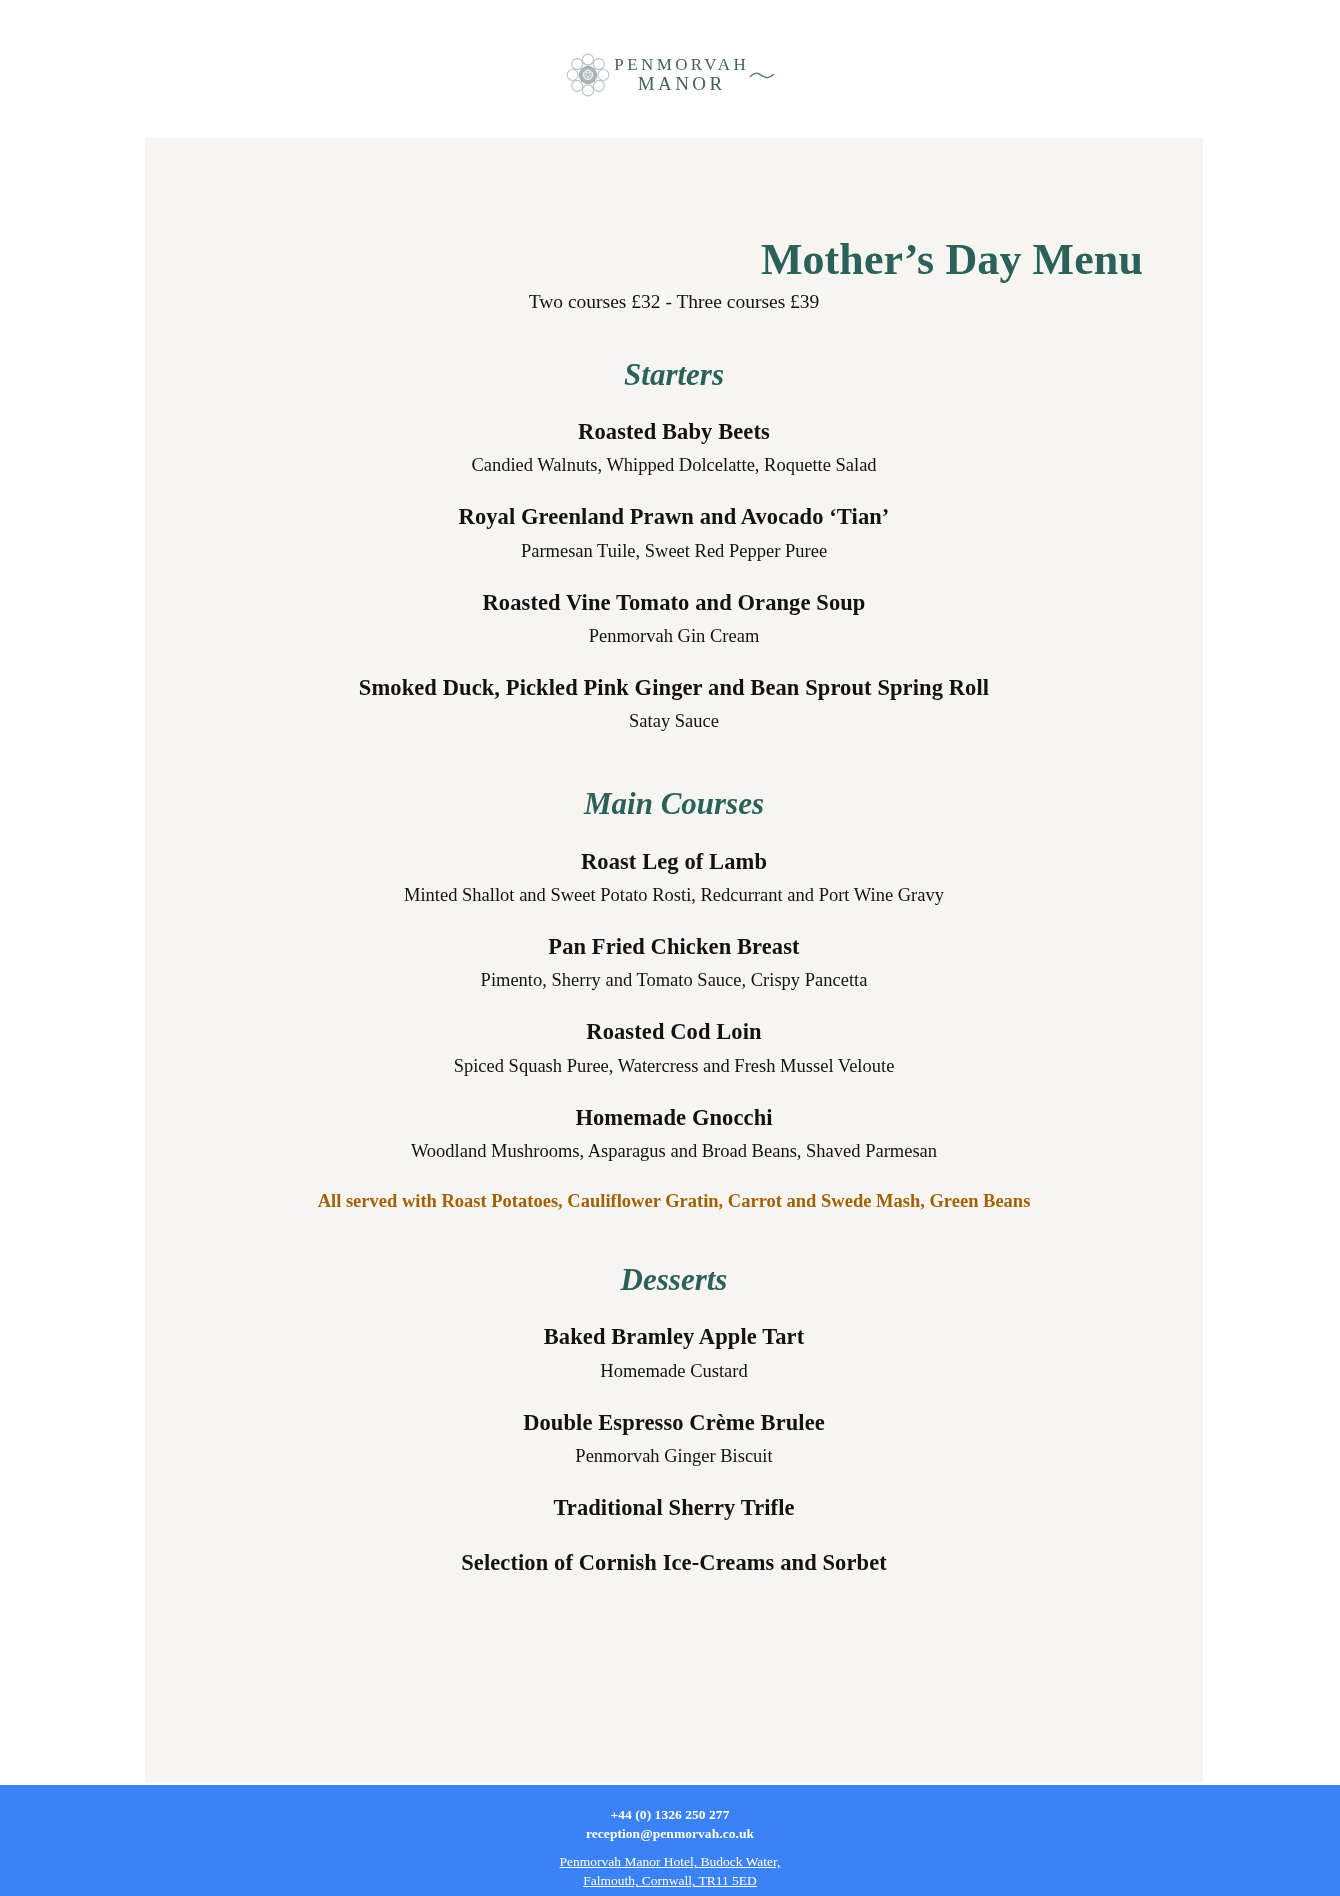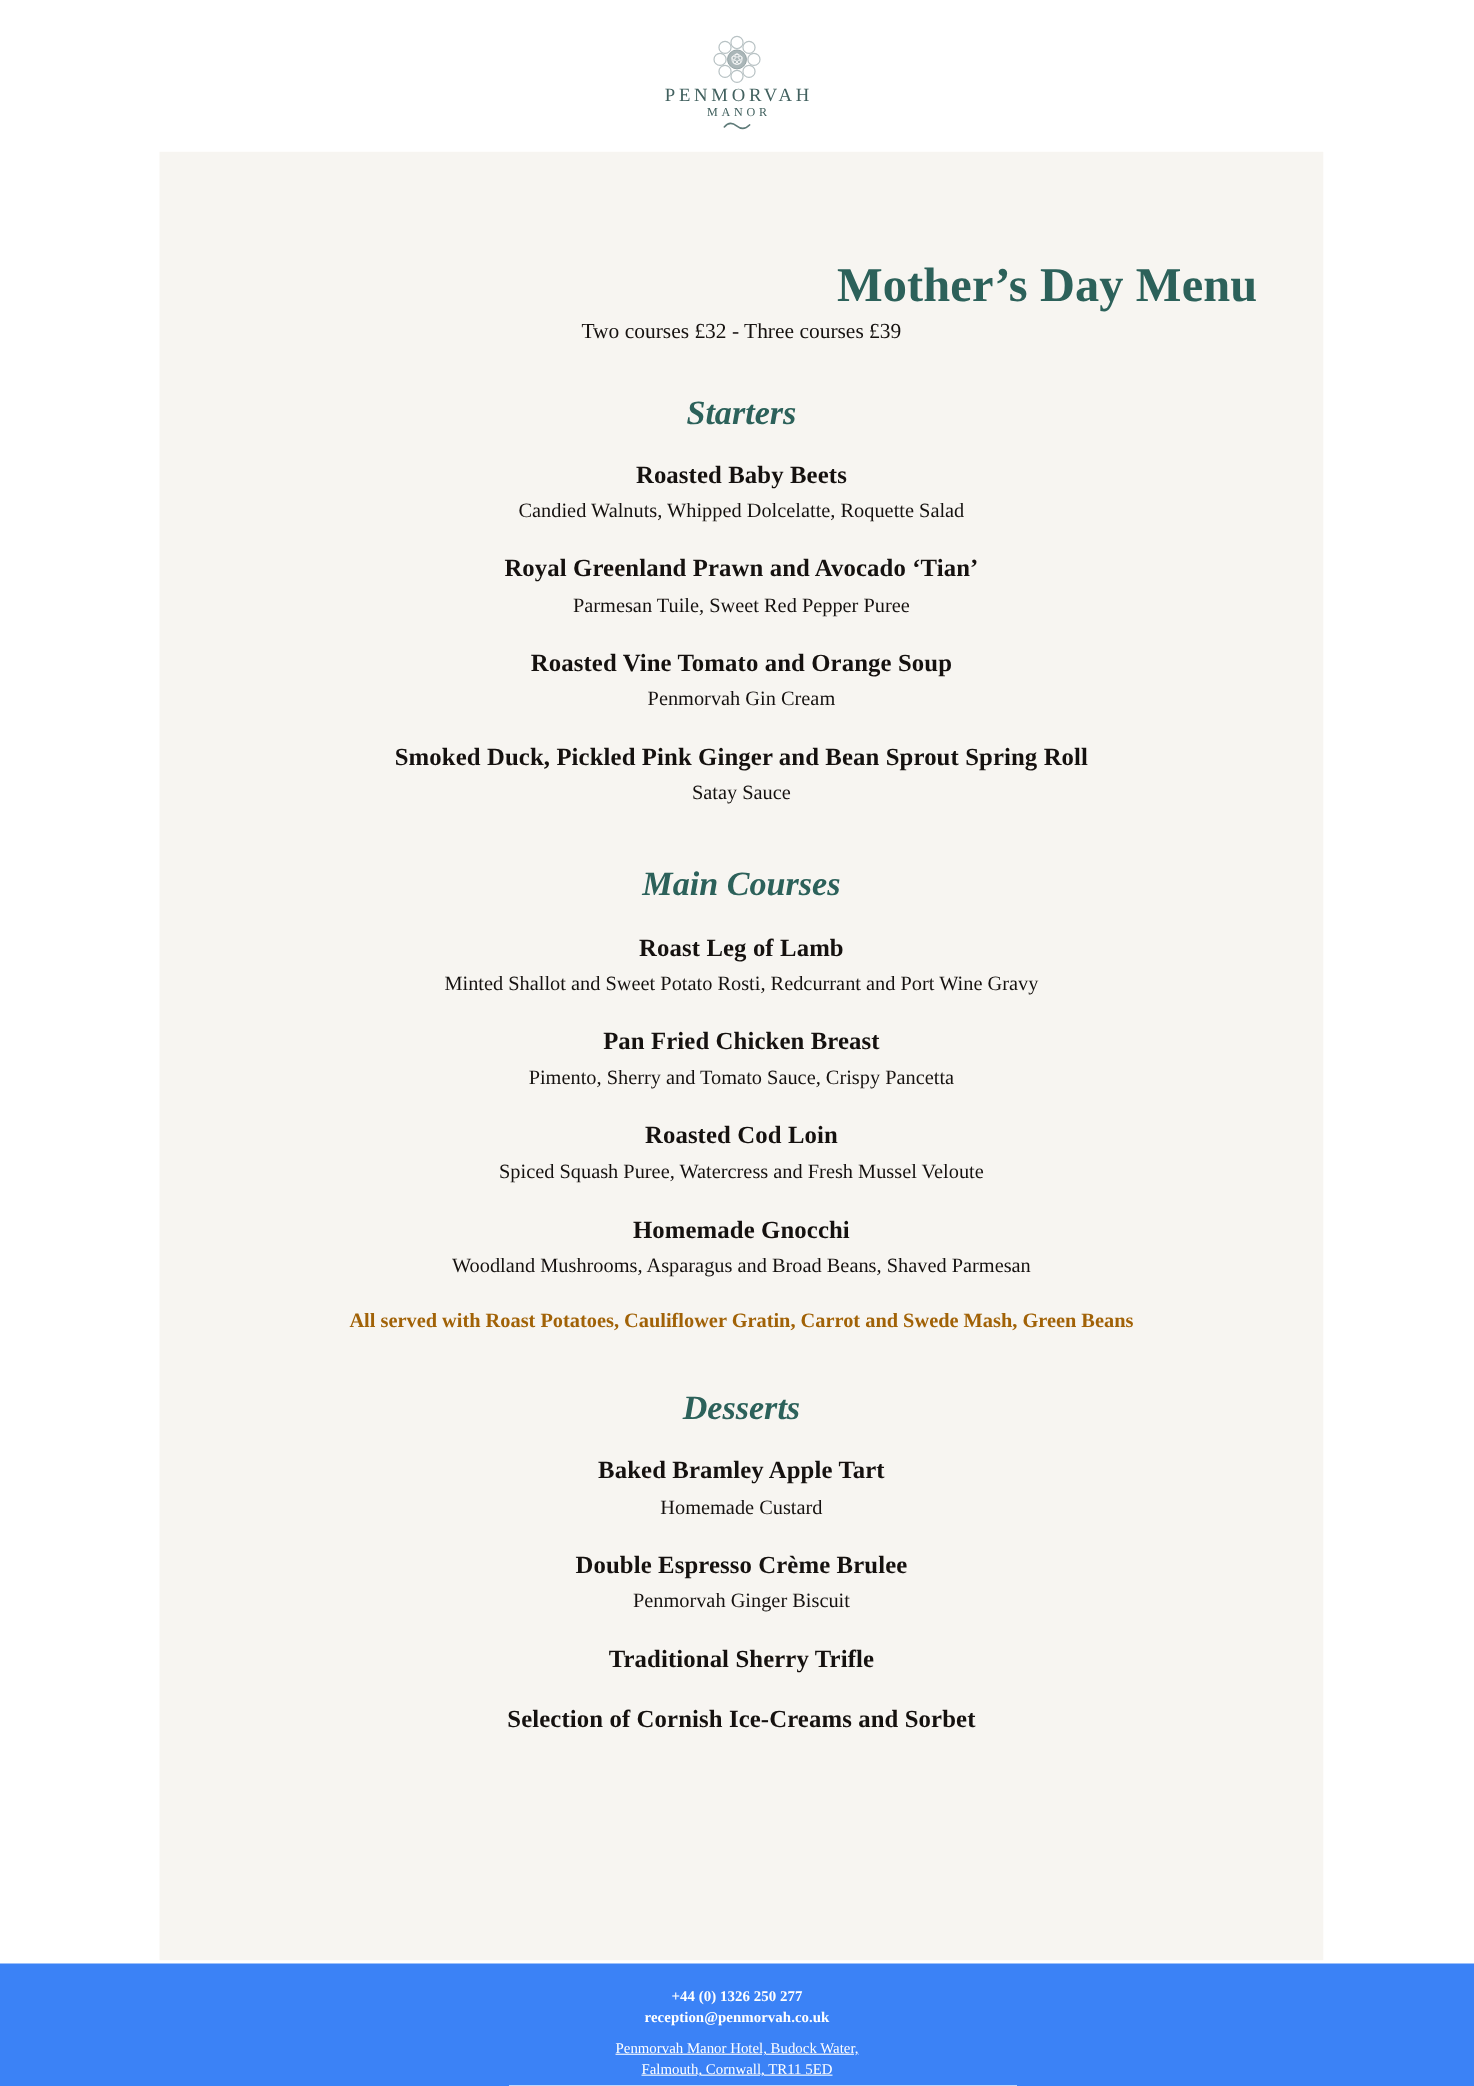--- a/index.html
+++ b/index.html
@@ -19,21 +19,21 @@
   
   .site-header {
     height: 138px;
     background: #ffffff;
     display: flex;
     align-items: center;
     justify-content: center;
   }
   .brand-logo {
     display: flex;
-    flex-direction: column;
+    flex-direction: row;
     align-items: center;
     justify-content: flex-start;
     padding-top: 12px;
   }
   .brand-mark {
     width: 46px;
     height: 46px;
     display: block;
     margin-bottom: 1px;
   }
@@ -44,21 +44,21 @@
     line-height: 1.08;
   }
   .brand-line-1 {
     display: block;
     font-size: 17px;
     letter-spacing: 3.4px;
     padding-left: 3.4px;
   }
   .brand-line-2 {
     display: block;
-    font-size: 11px;
+    font-size: 19px;
     letter-spacing: 3.4px;
     padding-left: 3.4px;
   }
   .brand-swash {
     display: block;
     margin: 1px auto 0;
     width: 26px;
     height: 9px;
   }
 

